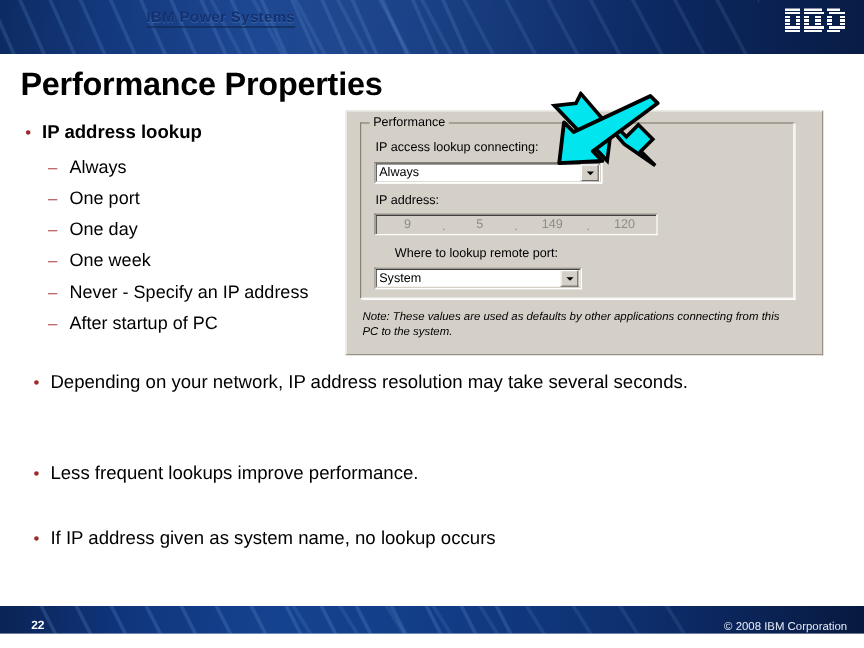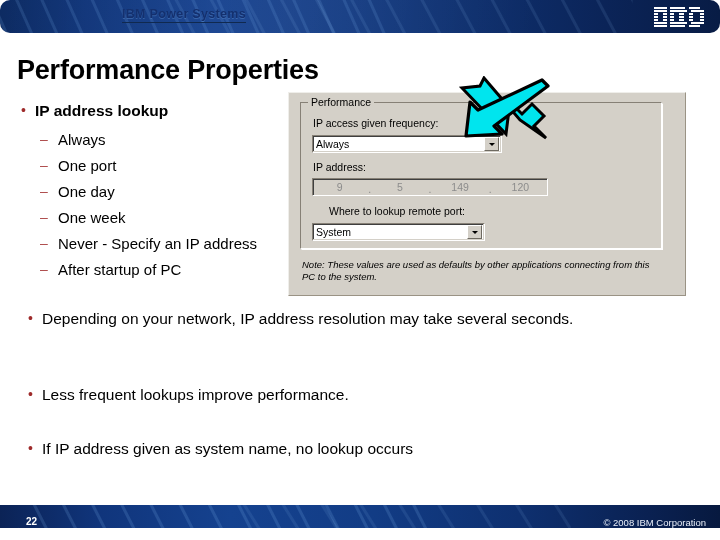--- a/index.html
+++ b/index.html
@@ -12,26 +12,25 @@
     background: #ffffff;
     font-family: "Liberation Sans", sans-serif;
     overflow: hidden;
     position: relative;
   }
 
   
   .header-band {
     position: absolute;
     left: 0; top: 0;
-    width: 720px; height: 33px;
+    width: 720px; height: 45px;
     background:
       linear-gradient(100deg, rgba(255,255,255,0.00) 0%, rgba(255,255,255,0.05) 40%, rgba(255,255,255,0.00) 75%),
       linear-gradient(90deg, #0d2b62 0%, #10357a 12%, #15418f 30%, #123a82 48%, #0e2f6d 66%, #0b2458 84%, #081c45 100%);
     overflow: hidden;
-    border-radius: 10px;
   }
   .header-band::before {
     content: "";
     position: absolute;
     left: -40px; top: -70px;
     width: 430px; height: 200px;
     background:
       repeating-linear-gradient(72deg,
         rgba(120,175,235,0.00) 0px,
         rgba(120,175,235,0.00) 9px,
@@ -404,21 +403,21 @@
   <span class="bdash">–</span>
   <span>After startup of PC</span>
 </div>
 
 <div class="dialog">
 
   <div class="groupbox-frame"></div>
   <div class="groupbox-frame2"></div>
   <div class="gb-legend">Performance</div>
 
-  <div class="dlg-label" style="left:24px; top:24px;">IP access given frequency:</div>
+  <div class="dlg-label" style="left:24px; top:24px;">IP access lookup connecting:</div>
 
   <div class="combo" style="left:23px; top:42px; width:190px;">
     <span class="combo-value">Always</span>
     <span class="combo-arrow">
         <i></i>
       </span>
   </div>
 
   <div class="dlg-label" style="left:24px; top:68px;">IP address:</div>
 

